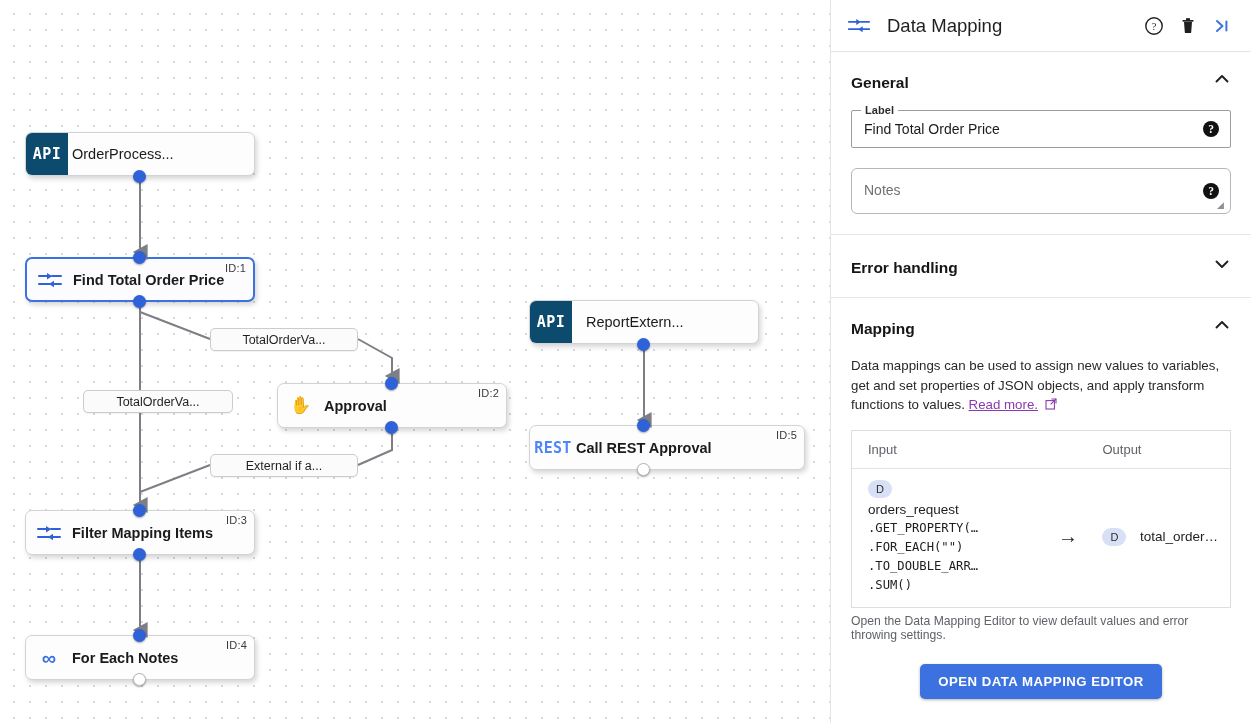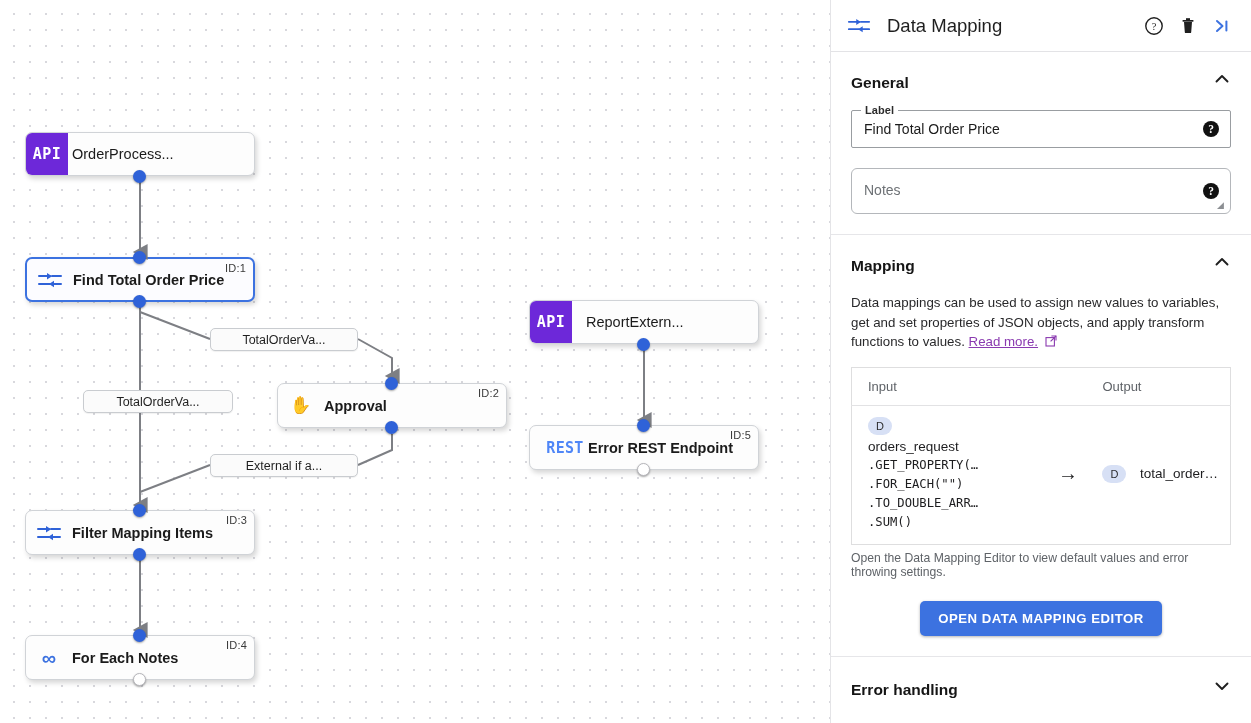--- a/index.html
+++ b/index.html
@@ -55,21 +55,21 @@
     top: 3px; right: 7px;
     font-size: 11px;
     color: #3a3a3a;
     letter-spacing: .2px;
   }
 
   
   .api-badge {
     width: 42px;
     align-self: stretch;
-    background: #6d28d9;
+    background: #0c4a6e;
     border-radius: 6px 0 0 6px;
     color: #fff;
     font-family: "DejaVu Sans Mono", monospace;
     font-size: 15px;
     font-weight: bold;
     letter-spacing: .5px;
     display: flex; align-items: center; justify-content: center;
   }
   .rest-badge {
     width: 46px;
@@ -369,23 +369,23 @@
     </div>
     <div class="port" style="left:133px; top:629px;"></div>
     <div class="port open" style="left:133px; top:673px;"></div>
 
     <div class="node" style="left:529px; top:300px; width:230px; height:44px;">
       <div class="api-badge">API</div>
       <div class="node-title" style="margin-left:14px;">ReportExtern...</div>
     </div>
     <div class="port" style="left:637px; top:338px;"></div>
 
-    <div class="node" style="left:529px; top:425px; width:230px; height:45px;padding-left:12px;">
+    <div class="node" style="left:529px; top:425px; width:276px; height:45px;">
       <div class="rest-badge">REST</div>
-      <div class="node-title bold">Error REST Endpoint</div>
+      <div class="node-title bold">Call REST Approval</div>
       <div class="node-id">ID:5</div>
     </div>
     <div class="port" style="left:637px; top:419px;"></div>
     <div class="port open" style="left:637px; top:463px;"></div>
 
     <div class="canvas-divider"></div>
   </div>
 
   <div class="panel">
 
@@ -438,20 +438,31 @@
         <div class="field">
           <span class="field-legend">Label</span>
           <span class="field-value">Find Total Order Price</span>
           <span class="help-dot">?</span>
         </div>
 
         <div class="notes">
           <span class="notes-ph">Notes</span>
           <span class="help-dot">?</span>
           <span class="resizer">◢</span>
+        </div>
+      </div>
+
+      <div class="section sec-collapsed">
+        <div class="sec-head">
+          <span class="sec-title">Error handling</span>
+          <span>
+            <svg class="chev" viewBox="0 0 18 18">
+              <path d="M3.5,6.5 L9,12 L14.5,6.5" fill="none" stroke="#1f1f1f" stroke-width="1.9" stroke-linecap="round" stroke-linejoin="round"></path>
+            </svg>
+          </span>
         </div>
       </div>
 
       <div class="section">
         <div class="sec-head">
           <span class="sec-title">Mapping</span>
           <span>
             <svg class="chev" viewBox="0 0 18 18">
               <path d="M3.5,11.5 L9,6 L14.5,11.5" fill="none" stroke="#1f1f1f" stroke-width="1.9" stroke-linecap="round" stroke-linejoin="round"></path>
             </svg>
@@ -496,26 +507,15 @@
           </tbody>
         </table>
 
         <div class="foot">Open the Data Mapping Editor to view default values and error throwing settings.</div>
 
         <div class="btn-wrap">
           <button class="btn">OPEN DATA MAPPING EDITOR</button>
         </div>
       </div>
 
-      <div class="section sec-collapsed">
-        <div class="sec-head">
-          <span class="sec-title">Error handling</span>
-          <span>
-            <svg class="chev" viewBox="0 0 18 18">
-              <path d="M3.5,6.5 L9,12 L14.5,6.5" fill="none" stroke="#1f1f1f" stroke-width="1.9" stroke-linecap="round" stroke-linejoin="round"></path>
-            </svg>
-          </span>
-        </div>
-      </div>
-
     </div>
   </div>
 </div>
 
 </body></html>

